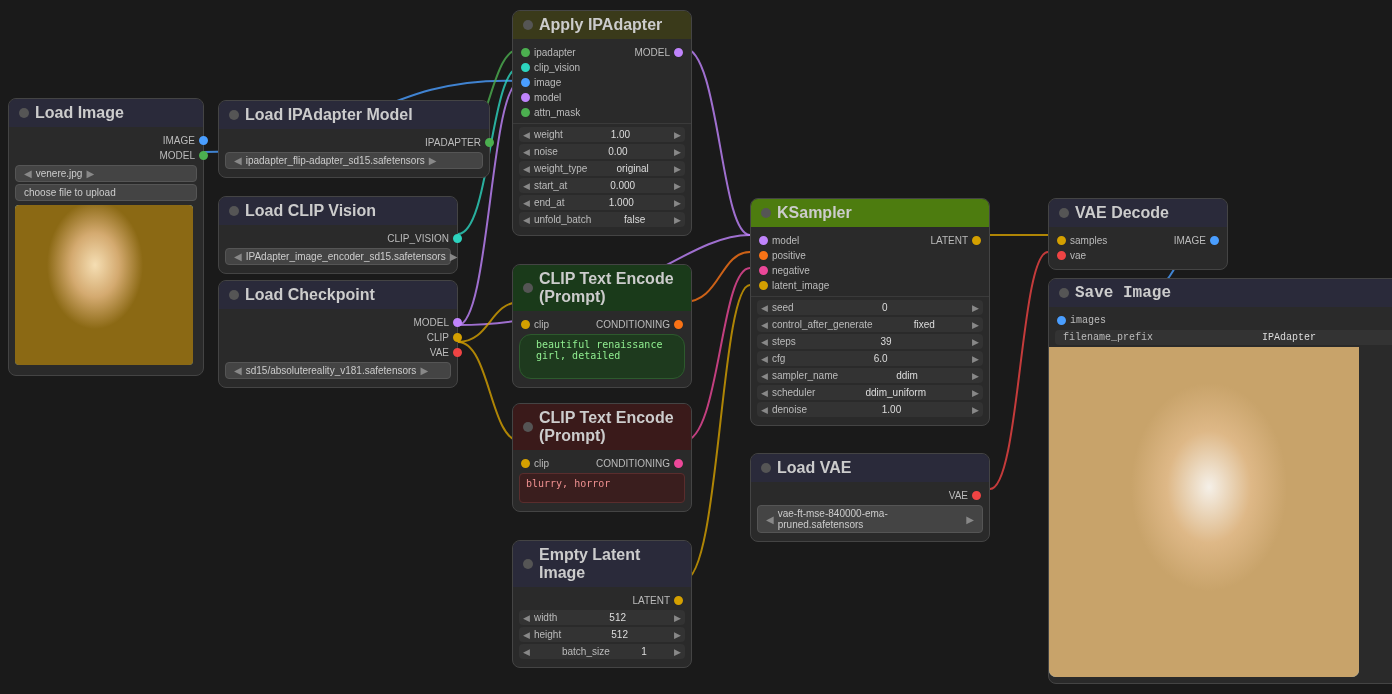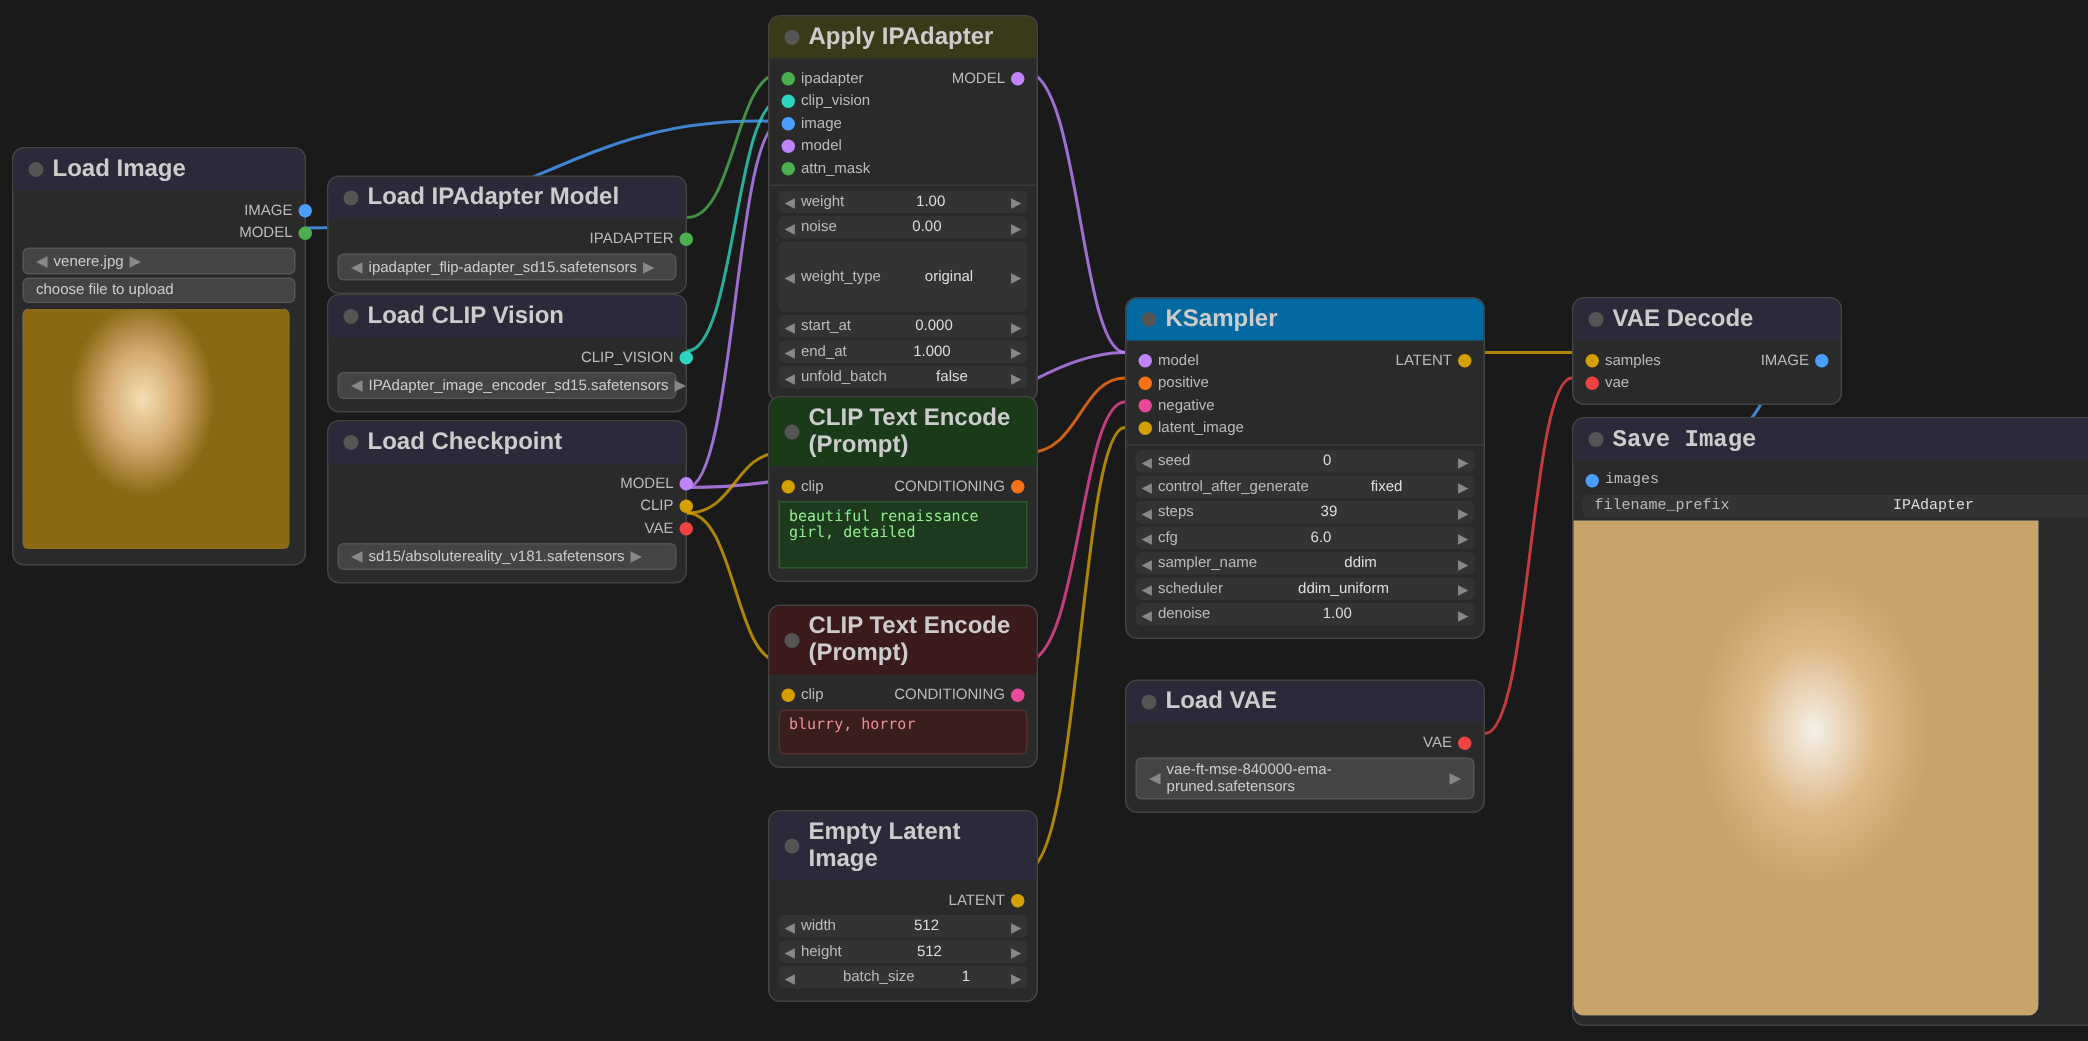--- a/index.html
+++ b/index.html
@@ -94,22 +94,22 @@
       margin: 2px 6px;
       display: flex;
       align-items: center;
       gap: 4px;
     }
     .field-btn .arr { color: #888; }
     .field-text {
       margin: 2px 6px;
       background: #1e3a1e;
       border: 1px solid #2d5a2d;
-      border-radius: 0;
-      padding: 4px 6px;
+      border-radius: 12px;
+      padding: 4px 16px;
       font-size: 10px;
       color: #90ee90;
       font-family: monospace;
       min-height: 45px;
     }
     .field-text-neg {
       margin: 2px 6px;
       background: #3a1e1e;
       border: 1px solid #5a2d2d;
       border-radius: 4px;
@@ -152,36 +152,36 @@
       overflow: hidden;
     }
     .output-preview-inner {
       width: 100%;
       height: 100%;
       background:
         radial-gradient(ellipse 120px 160px at 160px 140px, #F5F0E8 0%, #DEB887 35%, #C8A36A 65%),
         linear-gradient(180deg, #A8D8EA 0%, #87B5D4 100%);
     }
     .node-load-image { width: 196px; left: 8px; top: 98px; }
-    .node-load-ipadapter { width: 240px; left: 218px; top: 117px; }
+    .node-load-ipadapter { width: 272px; left: 218px; top: 100px; }
     .node-load-clip-vision { width: 240px; left: 218px; top: 196px; }
     .node-load-checkpoint { width: 240px; left: 218px; top: 280px; }
     .node-apply-ipadapter { width: 172px; left: 512px; top: 10px; }
     .node-clip-text-pos { width: 172px; left: 512px; top: 264px; }
     .node-clip-text-neg { width: 172px; left: 512px; top: 403px; }
     .node-empty-latent { width: 172px; left: 512px; top: 540px; }
     .node-ksampler { width: 240px; left: 750px; top: 198px; }
     .node-load-vae { width: 240px; left: 750px; top: 453px; }
     .node-vae-decode { width: 120px; left: 1048px; top: 198px; }
     .node-save-image { width: 384px; left: 1048px; top: 278px; font-family: Liberation Mono, monospace; }
 
     .apply-header { background: #3a3a1a; }
     .clip-text-pos-header { background: #1a3a1a; }
     .clip-text-neg-header { background: #3a1a1a; }
-    .ksampler-header { background: #0369a1; }
+    .ksampler-header { background: #4d7c0f; }
     .generic-header { background: #2a2a3a; }
 
     .divider {
       border-top: 1px solid #3a3a3a;
       margin: 3px 0;
     }
     .output-port-row {
       display: flex;
       align-items: center;
       justify-content: flex-end;
@@ -360,21 +360,21 @@
       <span class="arrow">▶</span>
     </div>
     <div class="field-row">
       <span class="arrow">◀</span>
       <span class="port-label" style="margin:0 4px;">noise</span>
       <span class="val">0.00</span>
       <span class="arrow">▶</span>
     </div>
     <div class="field-row">
       <span class="arrow">◀</span>
-      <span class="port-label" style="margin:16px 4px;">weight_type</span>
+      <span class="port-label" style="margin:0 4px;">weight_type</span>
       <span class="val">original</span>
       <span class="arrow">▶</span>
     </div>
     <div class="field-row">
       <span class="arrow">◀</span>
       <span class="port-label" style="margin:0 4px;">start_at</span>
       <span class="val">0.000</span>
       <span class="arrow">▶</span>
     </div>
     <div class="field-row">

